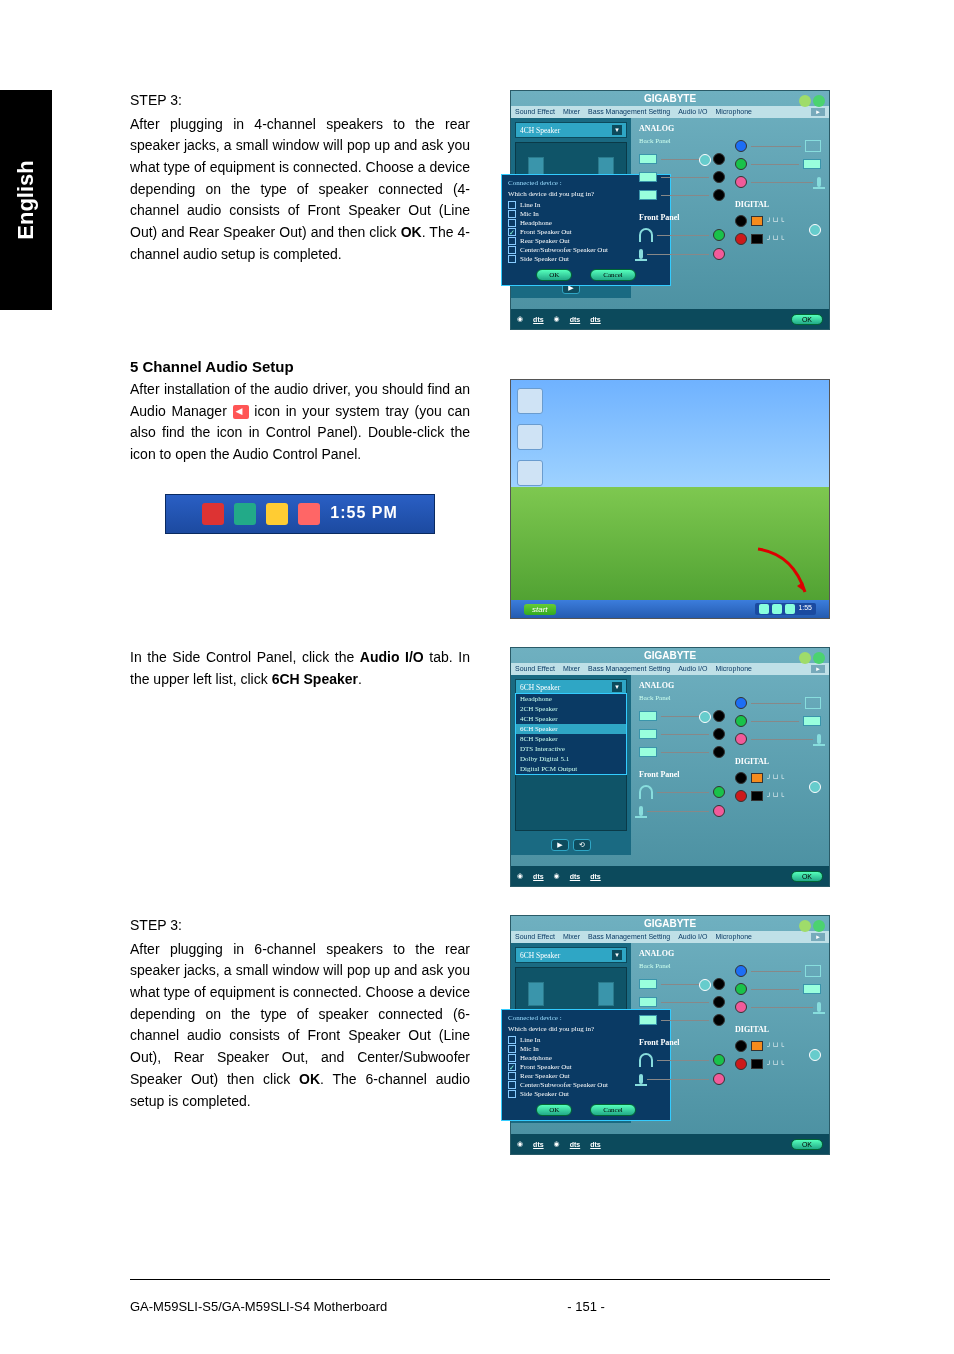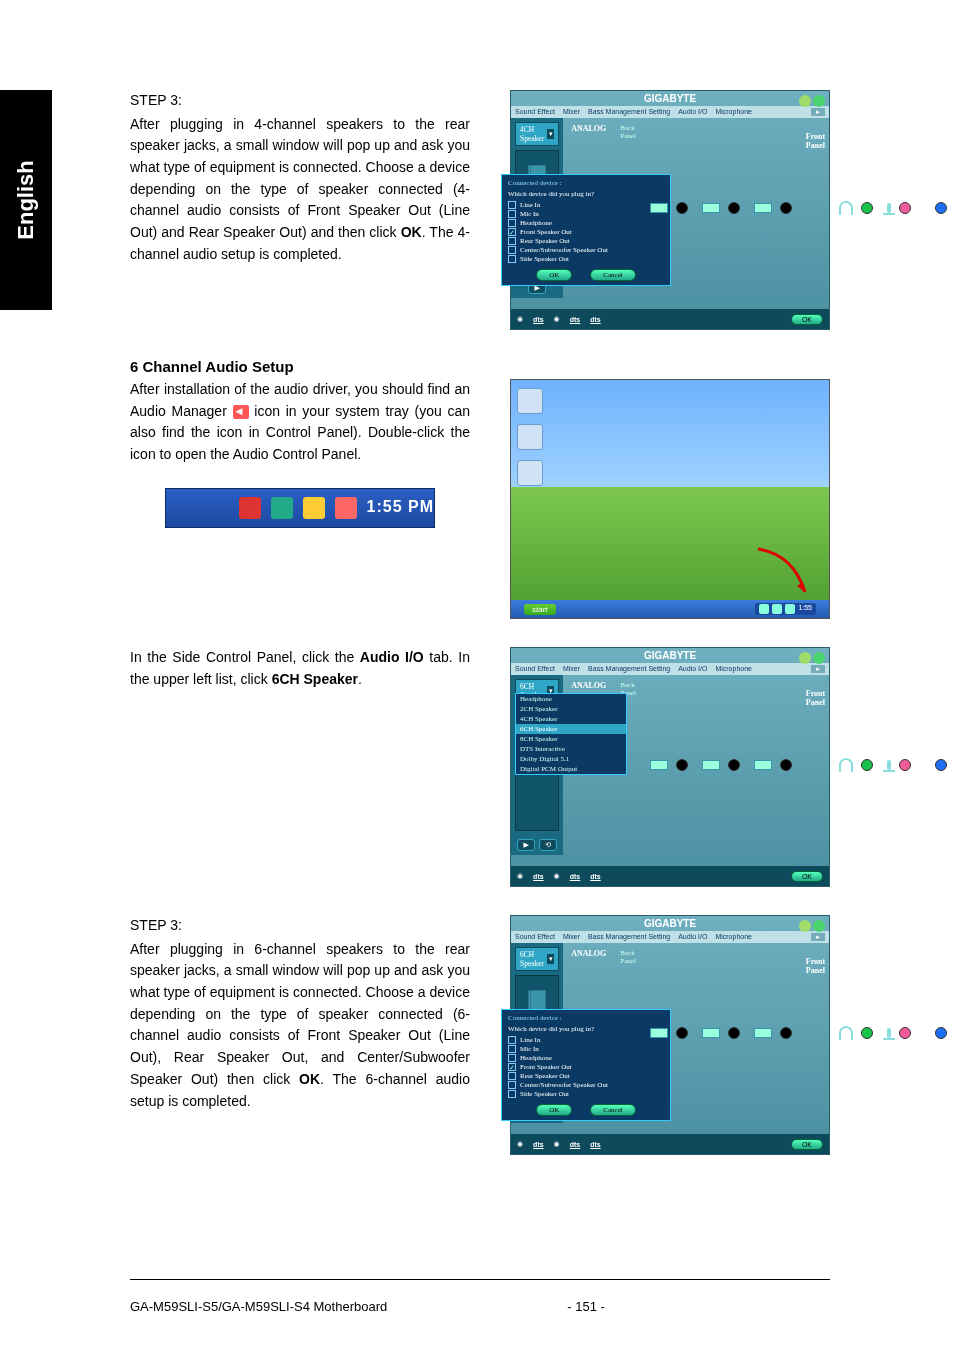--- a/index.html
+++ b/index.html
@@ -110,21 +110,21 @@
     margin-top:4px; display:flex; gap:4px; justify-content:center;
   }
   .gpanel .playbar span {
     width:18px;height:12px;background:#0e4c5e;border:1px solid #2fa6c5;border-radius:3px;
     display:flex;align-items:center;justify-content:center;font-size:7px;
   }
   .gpanel .rightcol {
     flex:1; padding:6px 8px; display:flex; gap:10px;
   }
   .gpanel .plugcol {
-    flex:1; display:flex; flex-direction:row; gap:14px;
+    flex:1; display:flex; flex-direction:column; gap:2px;
   }
   .gpanel .plugcol .label {
     font-size:8px; font-weight:bold; color:#fff; margin-bottom:2px;
   }
   .gpanel .plugcol .sublabel {
     font-size:7px; color:#cfe; margin-bottom:4px;
   }
   .gpanel .plugcol .gear {
     position:absolute; width:12px;height:12px;border-radius:50%;
     background:#6cc; border:1px solid #fff;
@@ -223,24 +223,24 @@
   .desktop .tray span { width:10px;height:10px;background:#8fd;border-radius:2px; }
   .desktop .tray .clock { color:#fff; font-size:7px; background:none; width:auto; }
   .desktop .arrow {
     position:absolute; right:16px; bottom:14px;
     width:60px;height:60px;
   }
   .desktop .arrow svg { width:100%;height:100%; }
 
   
   .traycloseup {
-    width:270px; height:40px; margin:22px auto 0;
+    width:270px; height:40px; margin:28px auto 0;
     background:linear-gradient(#2a5fc4,#1c4aa0);
     border:1px solid #0a2a60;
-    display:flex; align-items:center; justify-content:flex-end; gap:10px;
+    display:flex; align-items:center; justify-content:center; gap:10px;
     color:#fff; font-size:16px;
   }
   .traycloseup .ti { width:22px;height:22px;border-radius:3px; }
   .traycloseup .t1{background:#d33;} .traycloseup .t2{background:#2a8;}
   .traycloseup .t3{background:#fc3;} .traycloseup .t4{background:#f66;}
   .traycloseup .time{ font-weight:bold; letter-spacing:1px; }
 
   .inline-icon {
     display:inline-block; width:16px; height:14px;
     background:#f55; border-radius:2px; vertical-align:middle;
@@ -409,21 +409,21 @@
           <span class="dts">dts</span>
           <span>◉</span>
           <span class="dts">dts</span>
           <span class="dts">dts</span>
           <span class="okbtn">OK</span>
         </div>
       </div>
     </div>
   </div>
 
-  <div class="subtitle">6 Channel Audio Setup</div>
+  <div class="subtitle">5 Channel Audio Setup</div>
   <div class="section">
     <div class="textcol">
       <p>
         <span>After installation of the audio driver, you should find an Audio Manager</span>
         <span class="inline-icon"></span>
         <span> icon in your system tray (you can also find the icon in Control Panel).  Double-click the icon to open the Audio Control Panel.</span>
       </p>
       <div class="traycloseup">
         <span class="ti t1"></span>
         <span class="ti t2"></span>

